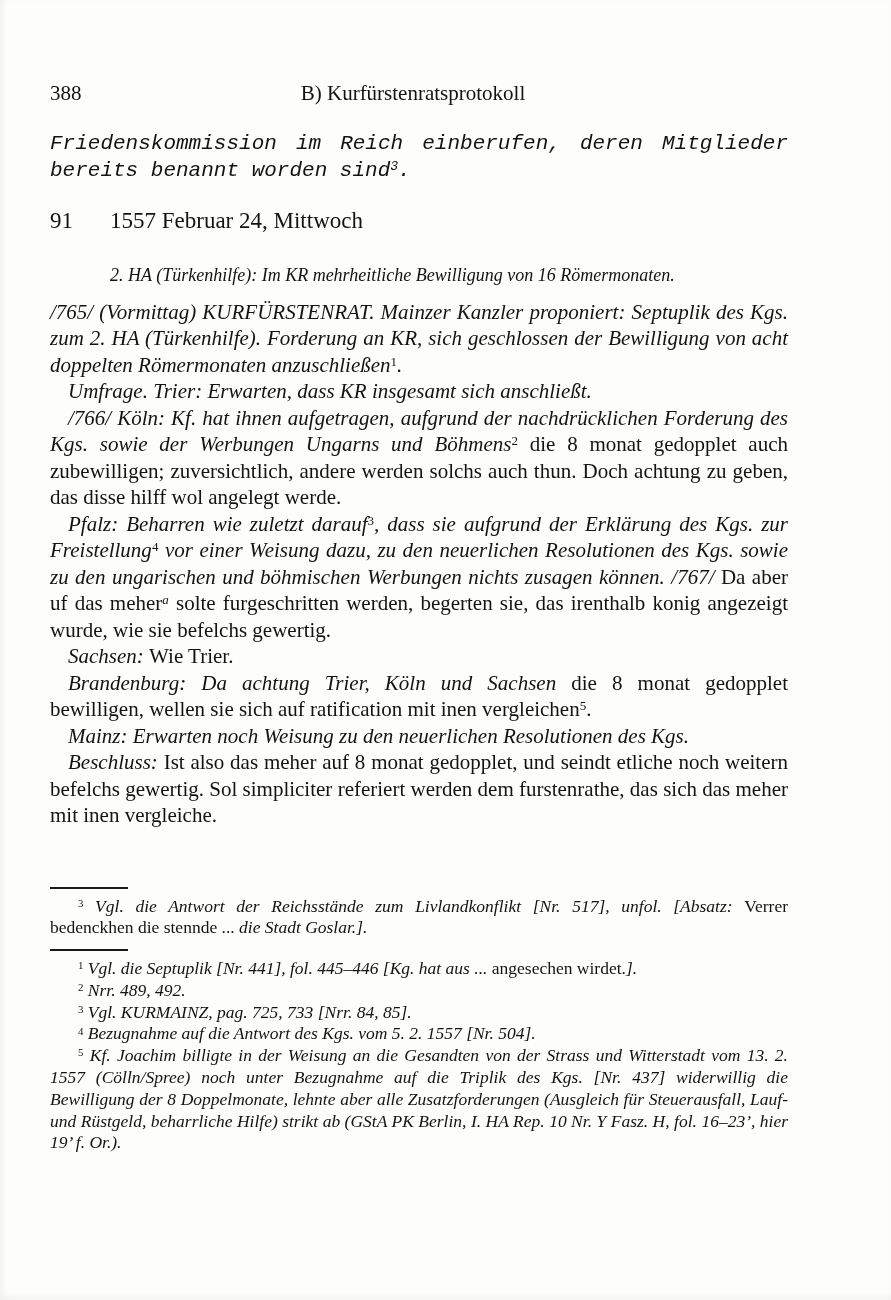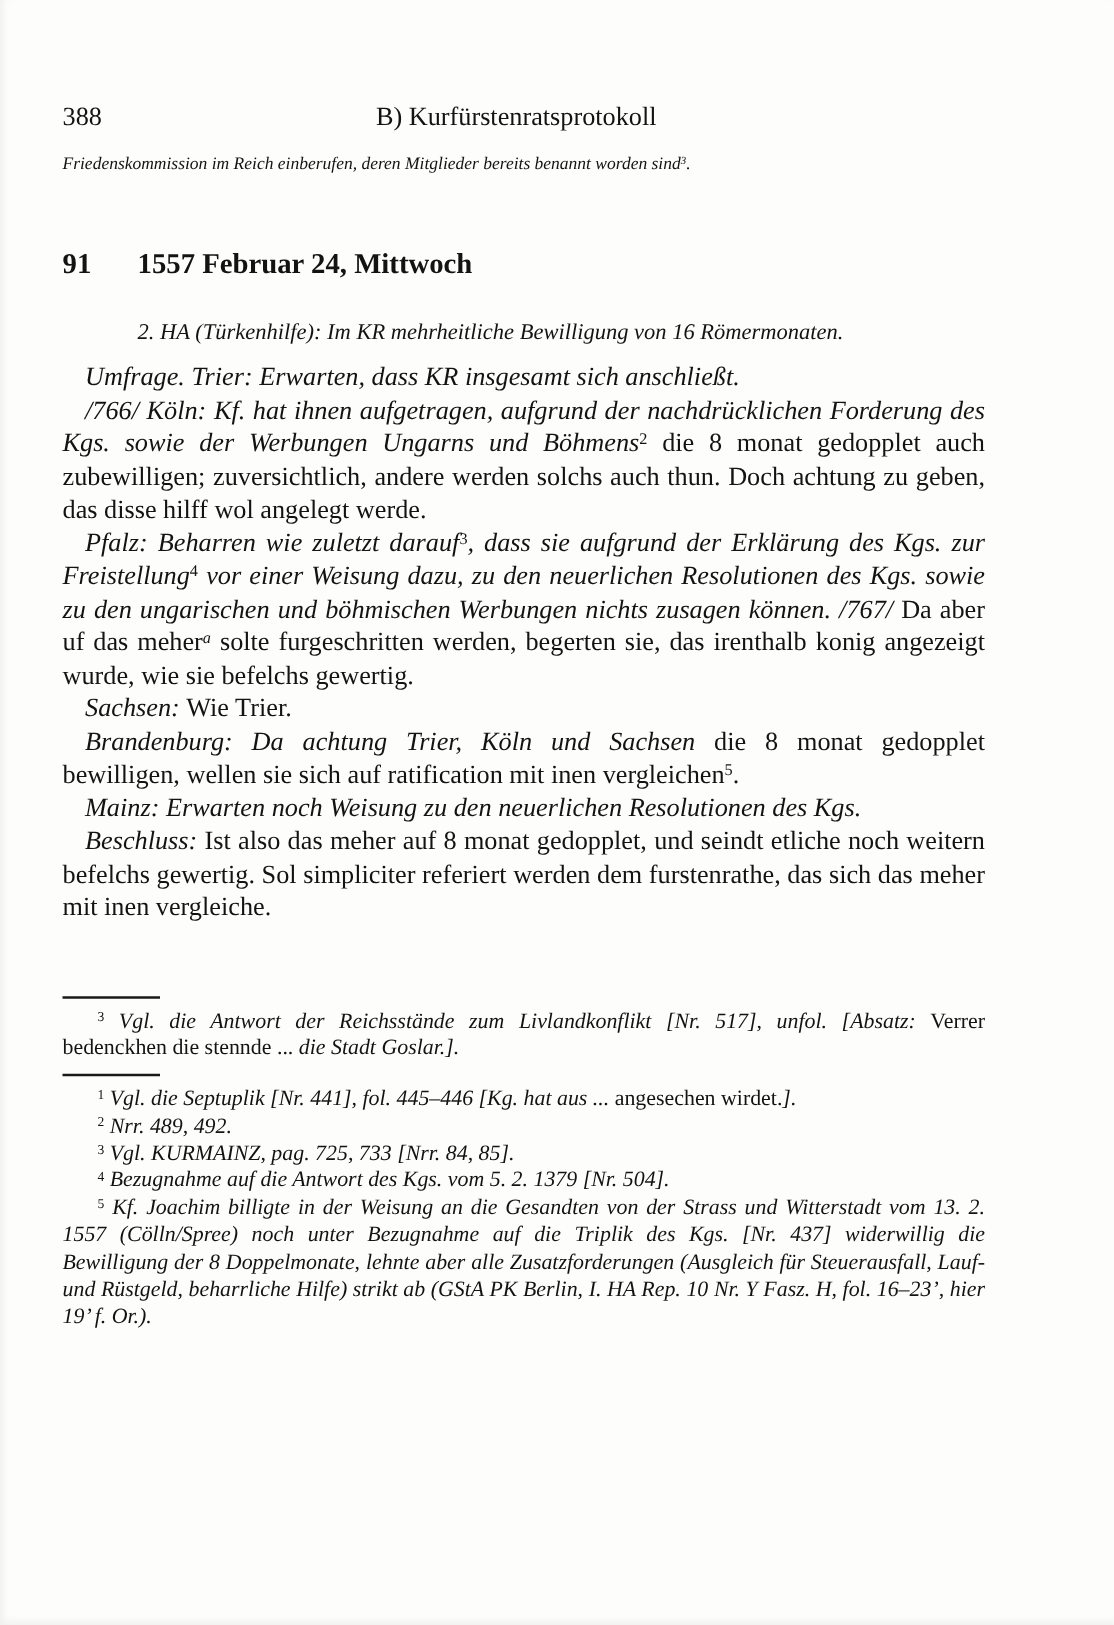--- a/index.html
+++ b/index.html
@@ -23,30 +23,31 @@
   .pagehead{
     position:relative;
     height:27px;
     font-size:21px;
     line-height:27px;
   }
   .pagenum{position:absolute;left:0;top:0;}
   .runhead{position:absolute;left:0;right:12px;top:0;text-align:center;}
   
   .intro{
-    margin:12px 0 0;
-    font-size:14px;line-height:26.5px;
+    margin:24px 0 0;
+    font-size:21px;line-height:26.5px;
     font-style:italic;
     text-align:justify;
+    font-family:Liberation Mono, monospace;
   }
   
   .entryhead{
-    margin:50px 0 0;
+    margin:22px 0 0;
     font-size:23px;line-height:30px;
-    font-weight:bold;
+    font-weight:normal;
   }
   .entrynum{display:inline-block;width:60px;}
   
   .summary{
     margin:26px 0 0 60px;
     font-size:18px;line-height:26.5px;
     font-style:italic;
   }
   
   .bodytext{margin-top:10px;}
@@ -98,20 +99,21 @@
 
   <div class="entryhead">
     <span class="entrynum">91</span><span class="entrytitle">1557 Februar 24, Mittwoch</span>
   </div>
 
   <div class="summary">
     <div>2. HA (Türkenhilfe): Im KR mehrheitliche Bewilligung von 16 Römermonaten.</div>
   </div>
 
   <div class="bodytext">
+    <p class="para noindent"><span class="it">/765/ (Vormittag) KURFÜRSTENRAT. Mainzer Kanzler proponiert: Septuplik des Kgs. zum 2. HA (Türkenhilfe). Forderung an KR, sich geschlossen der Bewilligung von acht doppelten Römermonaten anzuschließen</span><sup>1</sup><span class="it">.</span></p>
     <p class="para"><span class="it">Umfrage. Trier: Erwarten, dass KR insgesamt sich anschließt.</span></p>
     <p class="para"><span class="it">/766/ Köln: Kf. hat ihnen aufgetragen, aufgrund der nachdrücklichen Forderung des Kgs. sowie der Werbungen Ungarns und Böhmens</span><sup>2</sup><span> die 8 monat gedopplet auch zubewilligen; zuversichtlich, andere werden solchs auch thun. Doch achtung zu geben, das disse hilff wol angelegt werde.</span></p>
     <p class="para"><span class="it">Pfalz: Beharren wie zuletzt darauf</span><sup>3</sup><span class="it">, dass sie aufgrund der Erklärung des Kgs. zur Freistellung</span><sup>4</sup><span class="it"> vor einer Weisung dazu, zu den neuerlichen Resolutionen des Kgs. sowie zu den ungarischen und böhmischen Werbungen nichts zusagen können. /767/ </span><span>Da aber uf das meher</span><sup class="it">a</sup><span> solte furgeschritten werden, begerten sie, das irenthalb konig angezeigt wurde, wie sie befelchs gewertig.</span></p>
     <p class="para"><span class="it">Sachsen: </span><span>Wie Trier.</span></p>
     <p class="para"><span class="it">Brandenburg: Da achtung Trier, Köln und Sachsen </span><span>die 8 monat gedopplet bewilligen, wellen sie sich auf ratification mit inen vergleichen</span><sup>5</sup><span>.</span></p>
     <p class="para"><span class="it">Mainz: Erwarten noch Weisung zu den neuerlichen Resolutionen des Kgs.</span></p>
     <p class="para"><span class="it">Beschluss: </span><span>Ist also das meher auf 8 monat gedopplet, und seindt etliche noch weitern befelchs gewertig. Sol simpliciter referiert werden dem furstenrathe, das sich das meher mit inen vergleiche.</span></p>
   </div>
 
   <div class="footnotes">
@@ -120,19 +122,19 @@
       <div class="fnrule w-short"></div>
       <p class="fn"><sup>3</sup><span class="it"> Vgl. die Antwort der Reichsstände zum Livlandkonflikt [Nr. 517], unfol. [Absatz: </span><span>Verrer bedenckhen die stennde ... </span><span class="it">die Stadt Goslar.].</span></p>
     </div>
 
 
     <div class="fnblock">
       <div class="fnrule w-short"></div>
       <p class="fn"><sup>1</sup><span class="it"> Vgl. die Septuplik [Nr. 441], fol. 445–446 [Kg. hat aus ... </span><span>angesechen wirdet.</span><span class="it">].</span></p>
       <p class="fn"><sup>2</sup><span class="it"> Nrr. 489, 492.</span></p>
       <p class="fn"><sup>3</sup><span class="it"> Vgl. KURMAINZ, pag. 725, 733 [Nrr. 84, 85].</span></p>
-      <p class="fn"><sup>4</sup><span class="it"> Bezugnahme auf die Antwort des Kgs. vom 5. 2. 1379 [Nr. 504].</span></p>
+      <p class="fn"><sup>4</sup><span class="it"> Bezugnahme auf die Antwort des Kgs. vom 5. 2. 1557 [Nr. 504].</span></p>
       <p class="fn"><sup>5</sup><span class="it"> Kf. Joachim billigte in der Weisung an die Gesandten von der Strass und Witterstadt vom 13. 2. 1557 (Cölln/Spree) noch unter Bezugnahme auf die Triplik des Kgs. [Nr. 437] widerwillig die Bewilligung der 8 Doppelmonate, lehnte aber alle Zusatzforderungen (Ausgleich für Steuerausfall, Lauf- und Rüstgeld, beharrliche Hilfe) strikt ab (GStA PK Berlin, I. HA Rep. 10 Nr. Y Fasz. H, fol. 16–23’, hier 19’ f. Or.).</span></p>
     </div>
 
   </div>
 
 </div>
 
 </body></html>

